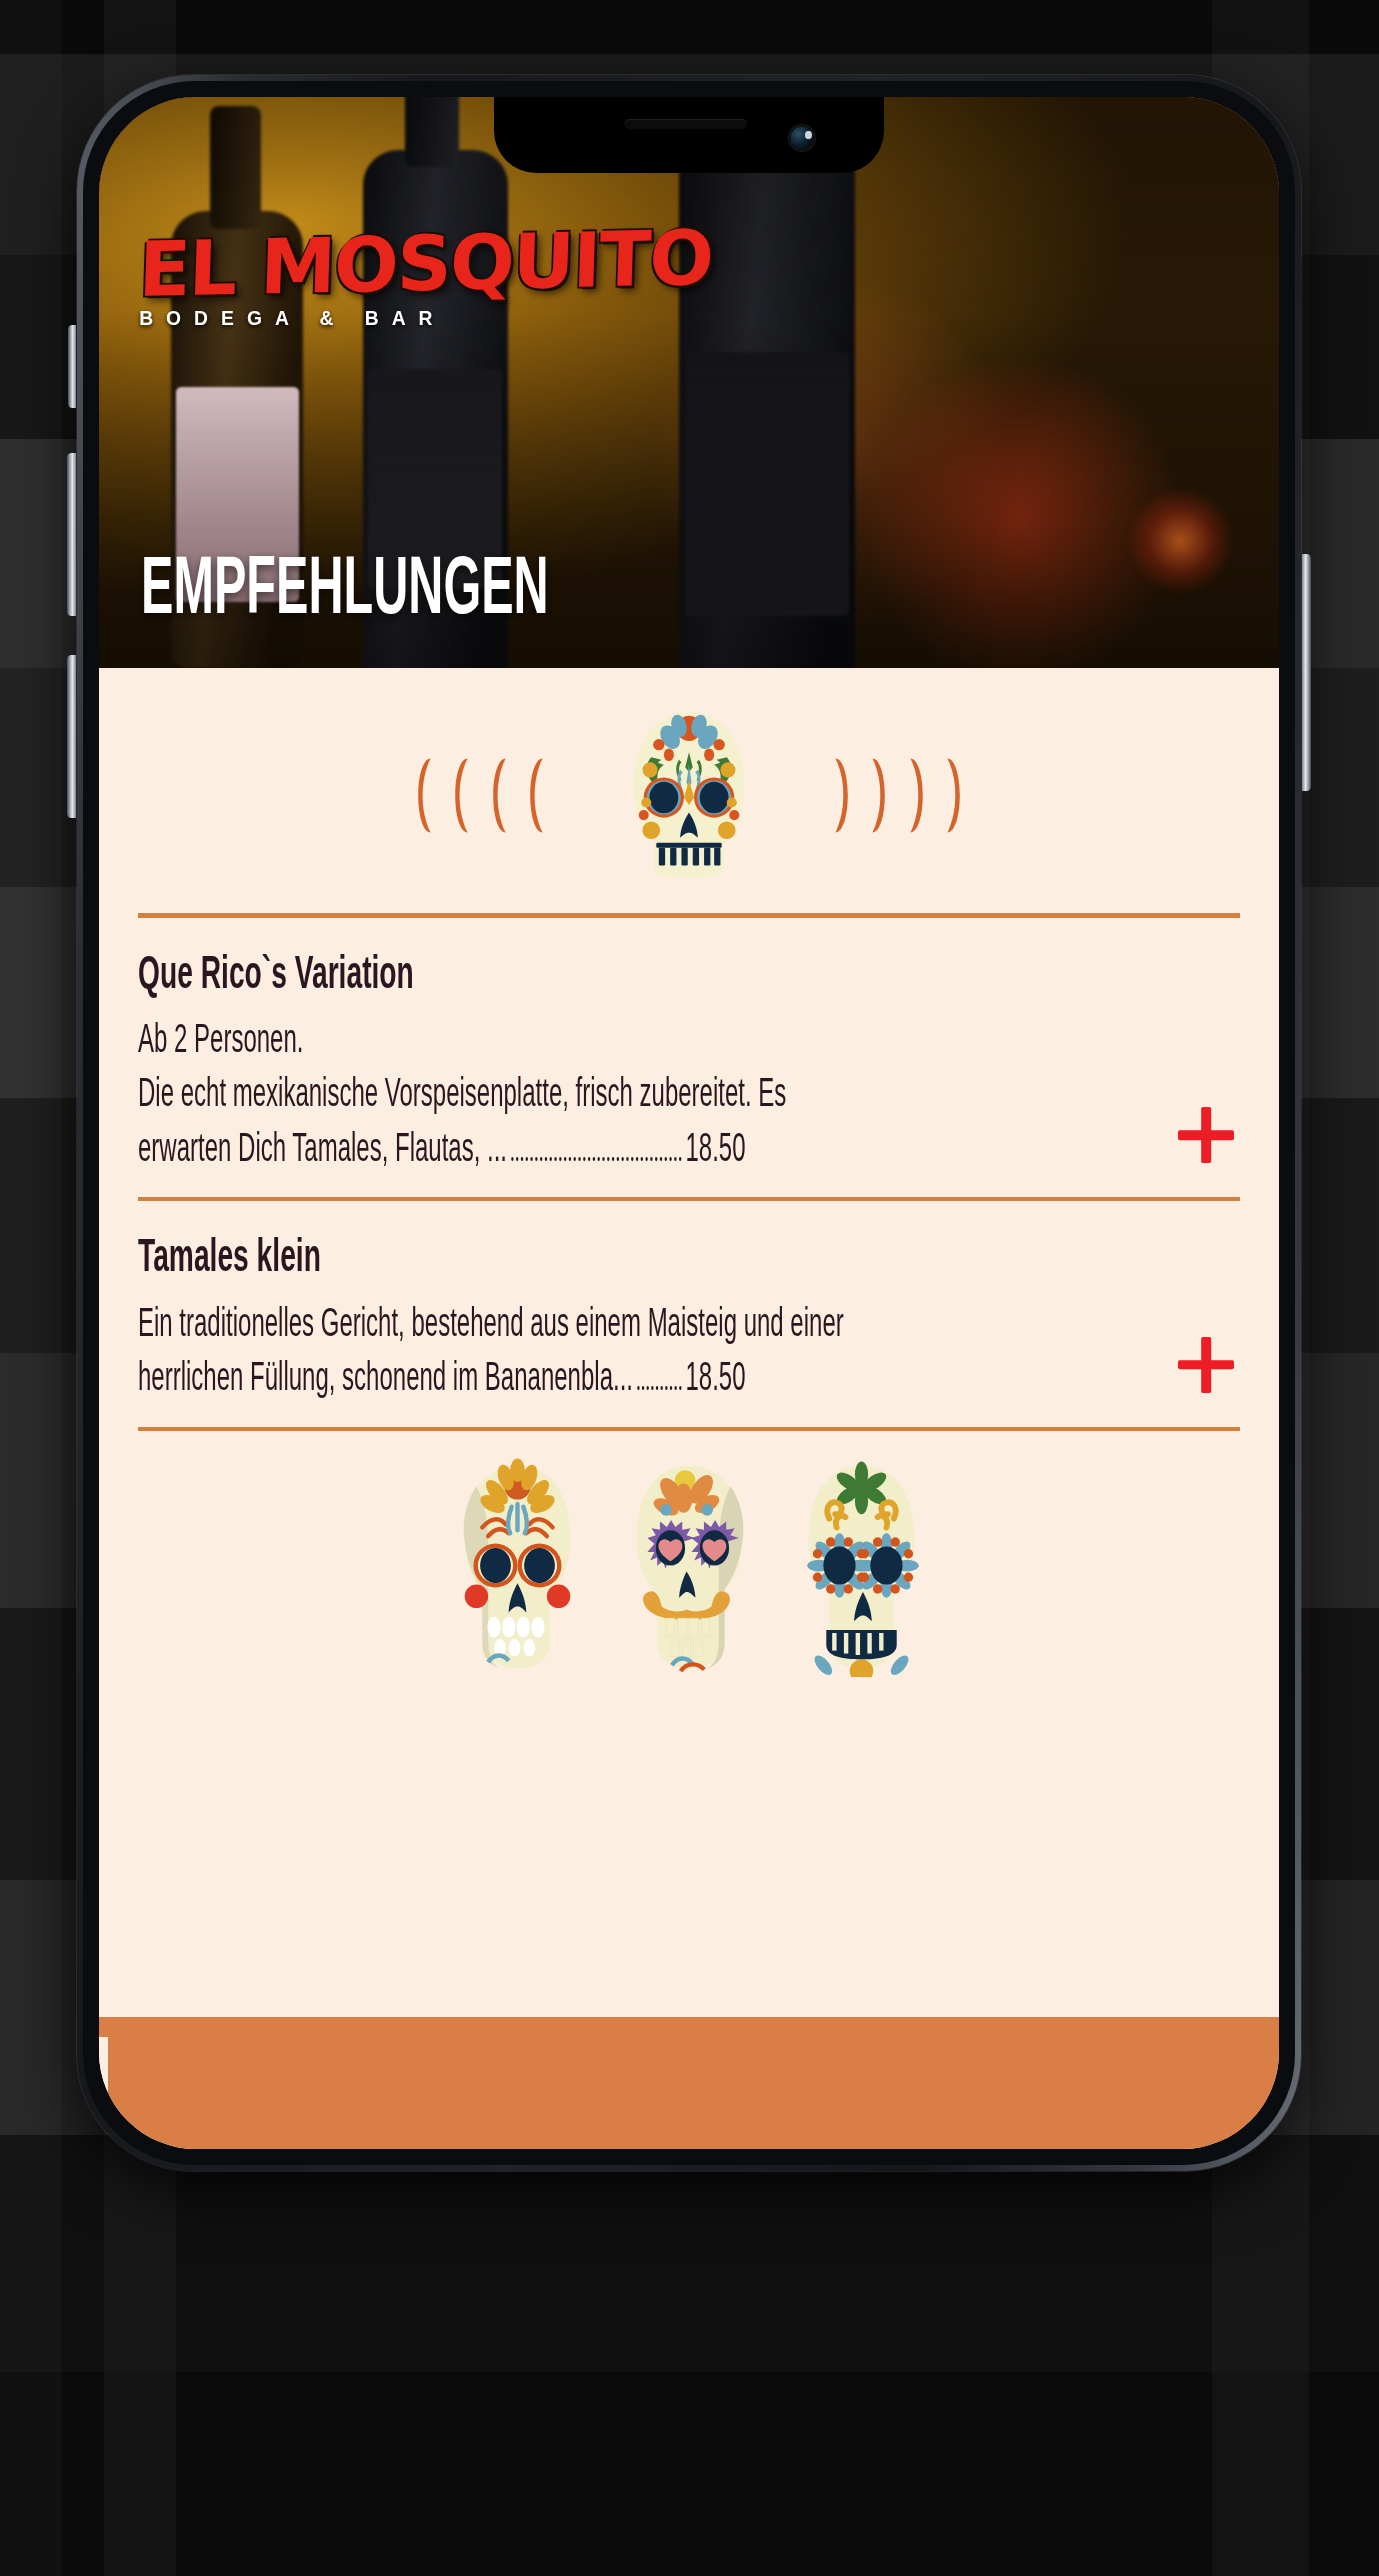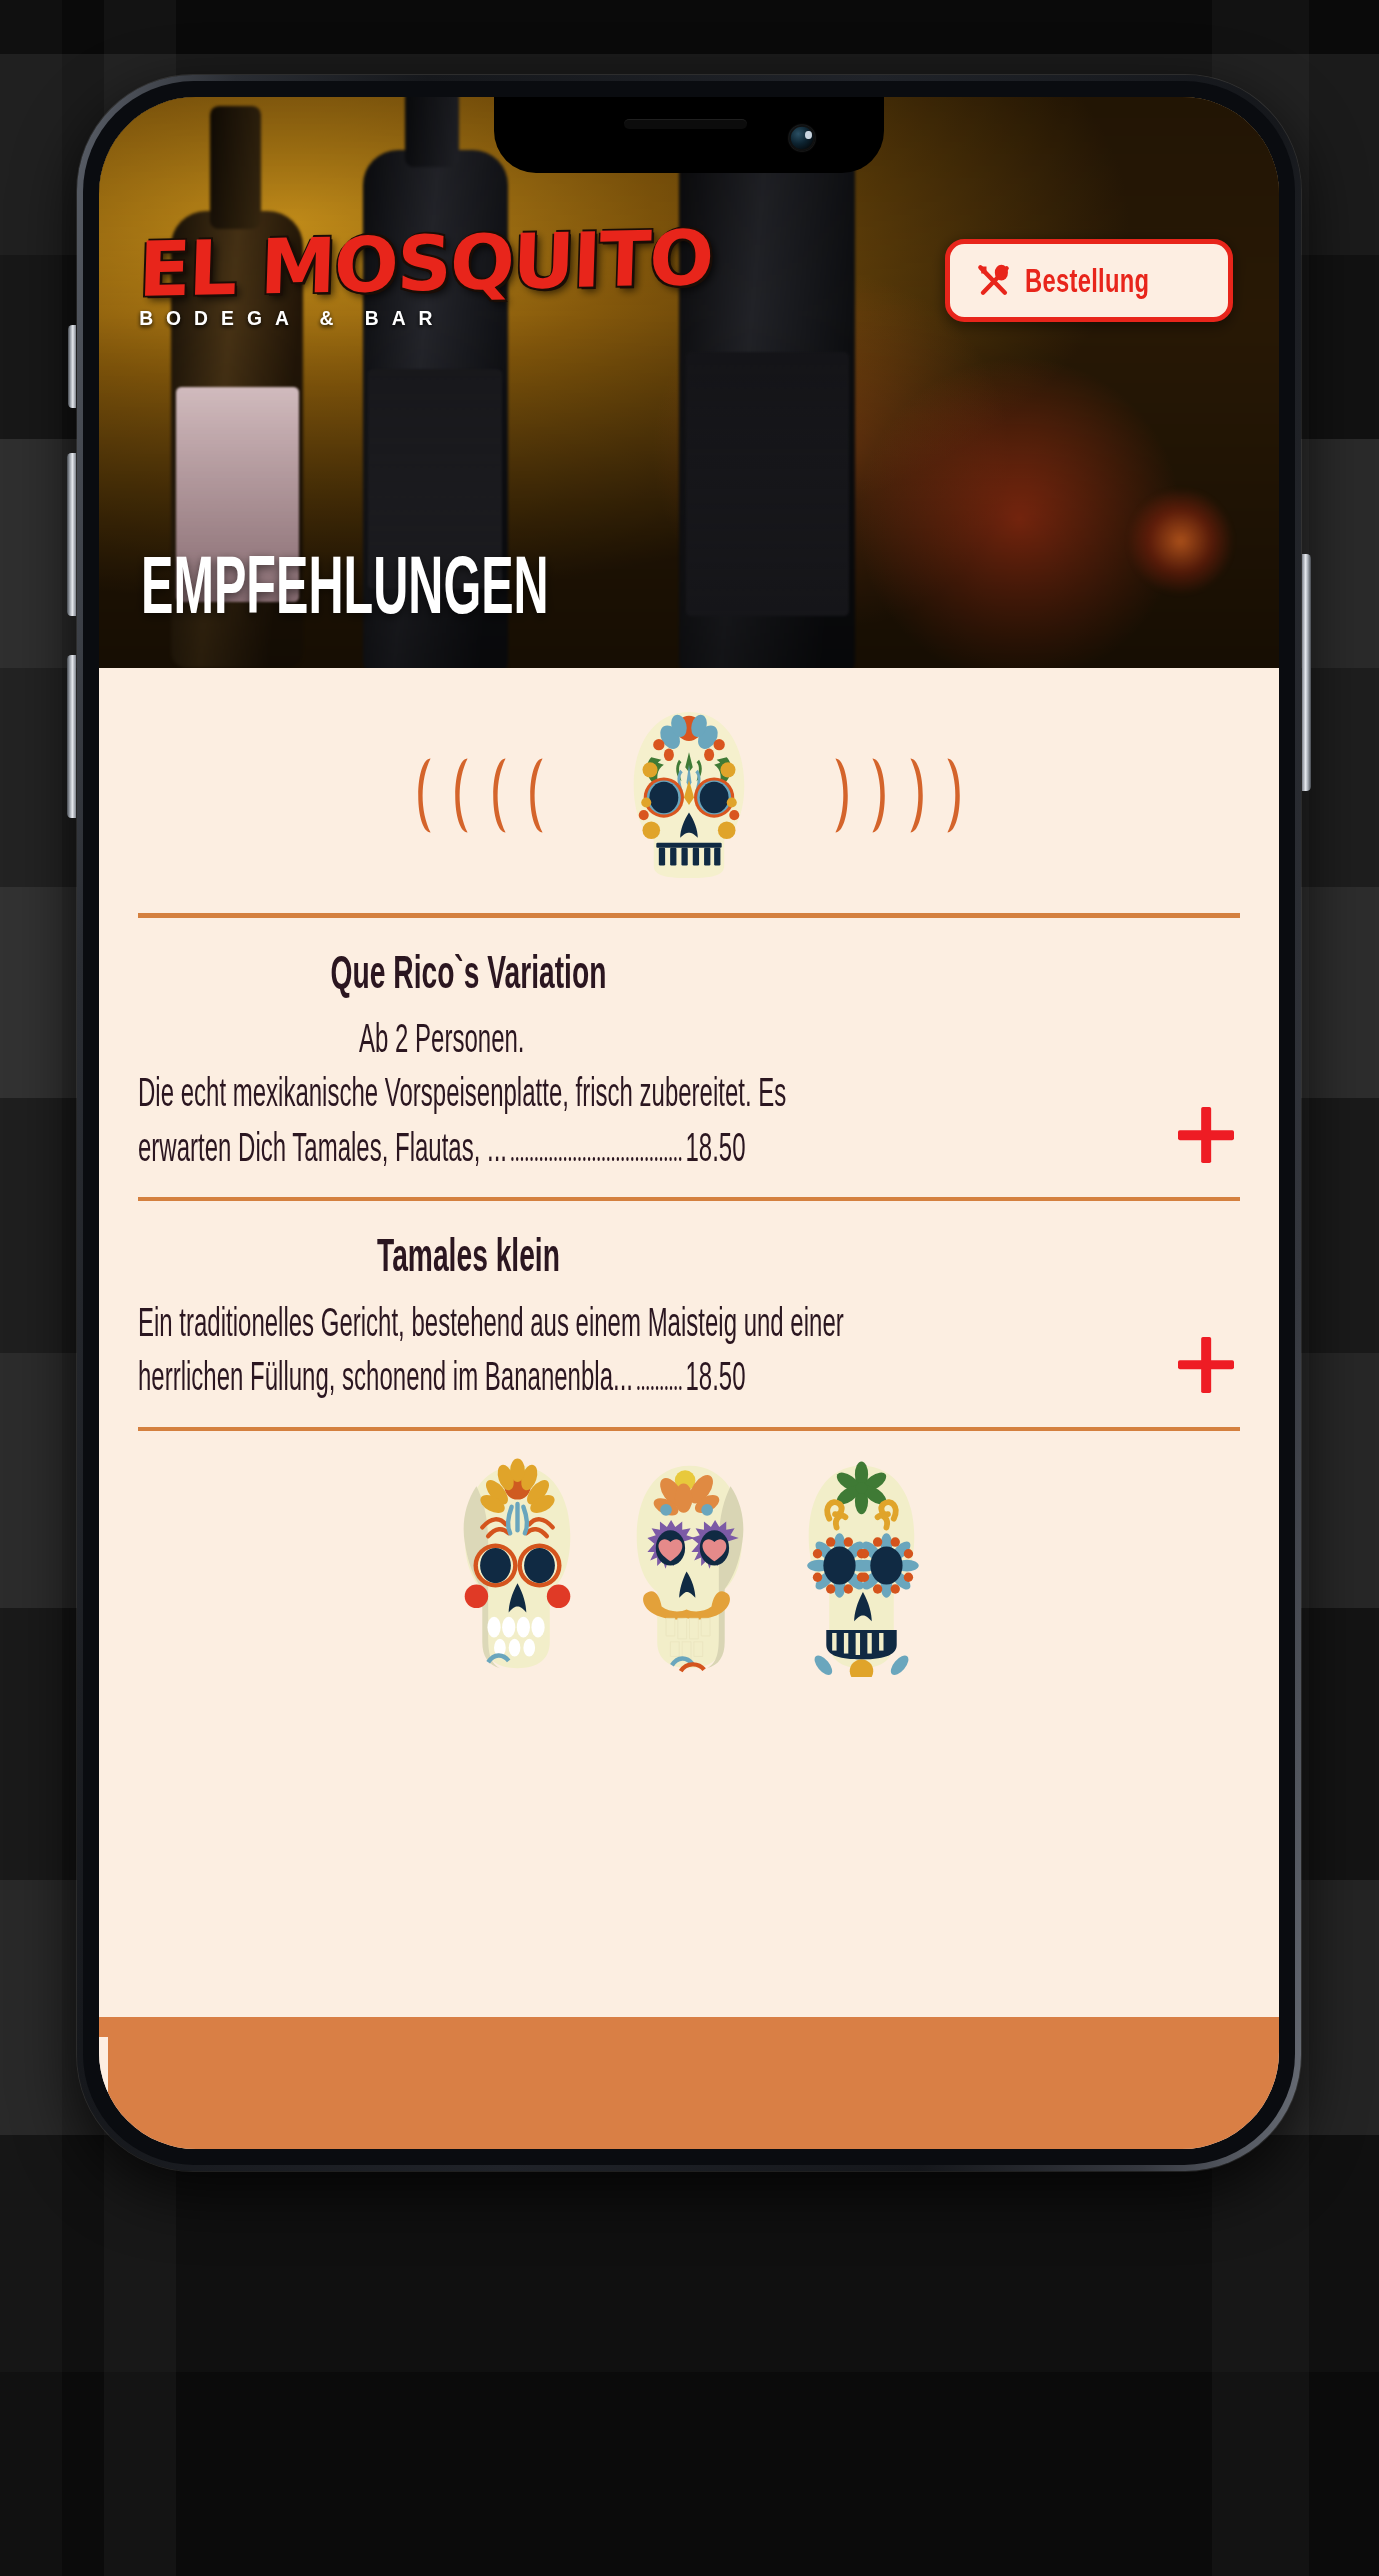--- a/index.html
+++ b/index.html
@@ -267,21 +267,20 @@
   .chev { width: 32px; height: 81px; }
 
   .divider {
     height: 4.4px;
     background: #d4803f;
     margin: 0 39px;
   }
 
   .item {
     padding: 26px 39px 23px 39px;
-    text-align: center;
   }
   .item-name {
     font-family: "Liberation Sans", sans-serif;
     font-weight: 700;
     font-size: 47px;
     color: #2b1620;
     transform: scaleX(0.60);
     transform-origin: left center;
     white-space: nowrap;
     margin-bottom: 12.3px;
@@ -420,31 +419,20 @@
         <div class="notch">
           <div class="speaker"></div>
           <div class="camera"></div>
         </div>
 
         <div class="logo-wrap">
           <div class="logo-main">EL MOSQUITO</div>
           <div class="logo-sub">BODEGA &amp; BAR</div>
         </div>
 
-        <div class="order-btn">
-          <svg class="cutlery" viewBox="0 0 40 40">
-            <g stroke="#e8251b" stroke-width="5" stroke-linecap="round">
-              <line x1="5" y1="5" x2="33" y2="34"></line>
-              <line x1="35" y1="6" x2="8" y2="34"></line>
-            </g>
-            <ellipse cx="29" cy="11" rx="7.5" ry="9" fill="#e8251b"></ellipse>
-            <path d="M6 4 L12 4 L12 12 L6 12 Z" fill="#e8251b"></path>
-          </svg>
-          <span class="lbl">Bestellung</span>
-        </div>
 
         <div class="hero-title">EMPFEHLUNGEN</div>
       </div>
 
       <div class="menu">
 
         <div class="carousel">
           <div class="chev-group">
             <svg class="chev" viewBox="0 0 36 92">
               <path d="M30 4 C18 28 18 64 30 88 C22 88 16 70 16 46 C16 22 22 4 30 4 Z" fill="#d4642b"></path>

